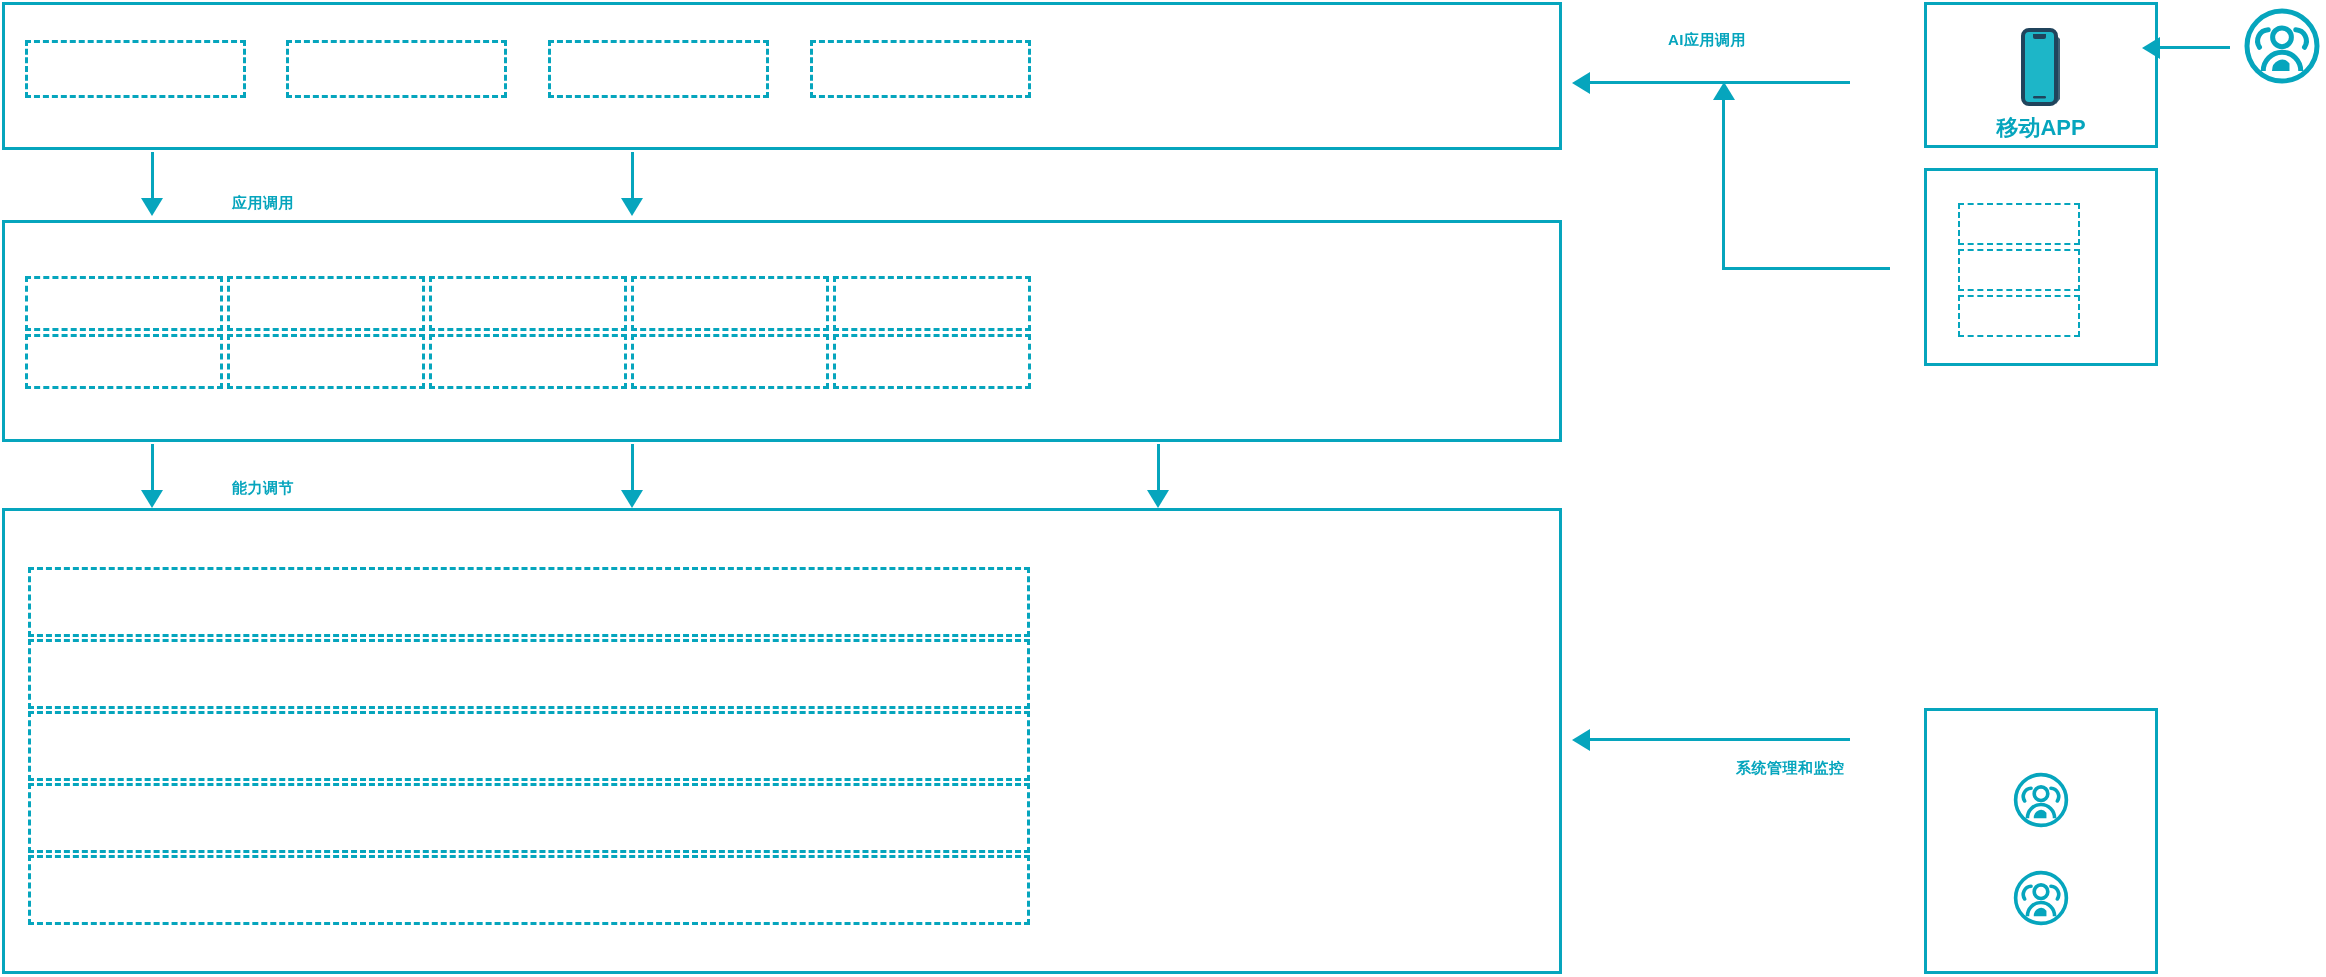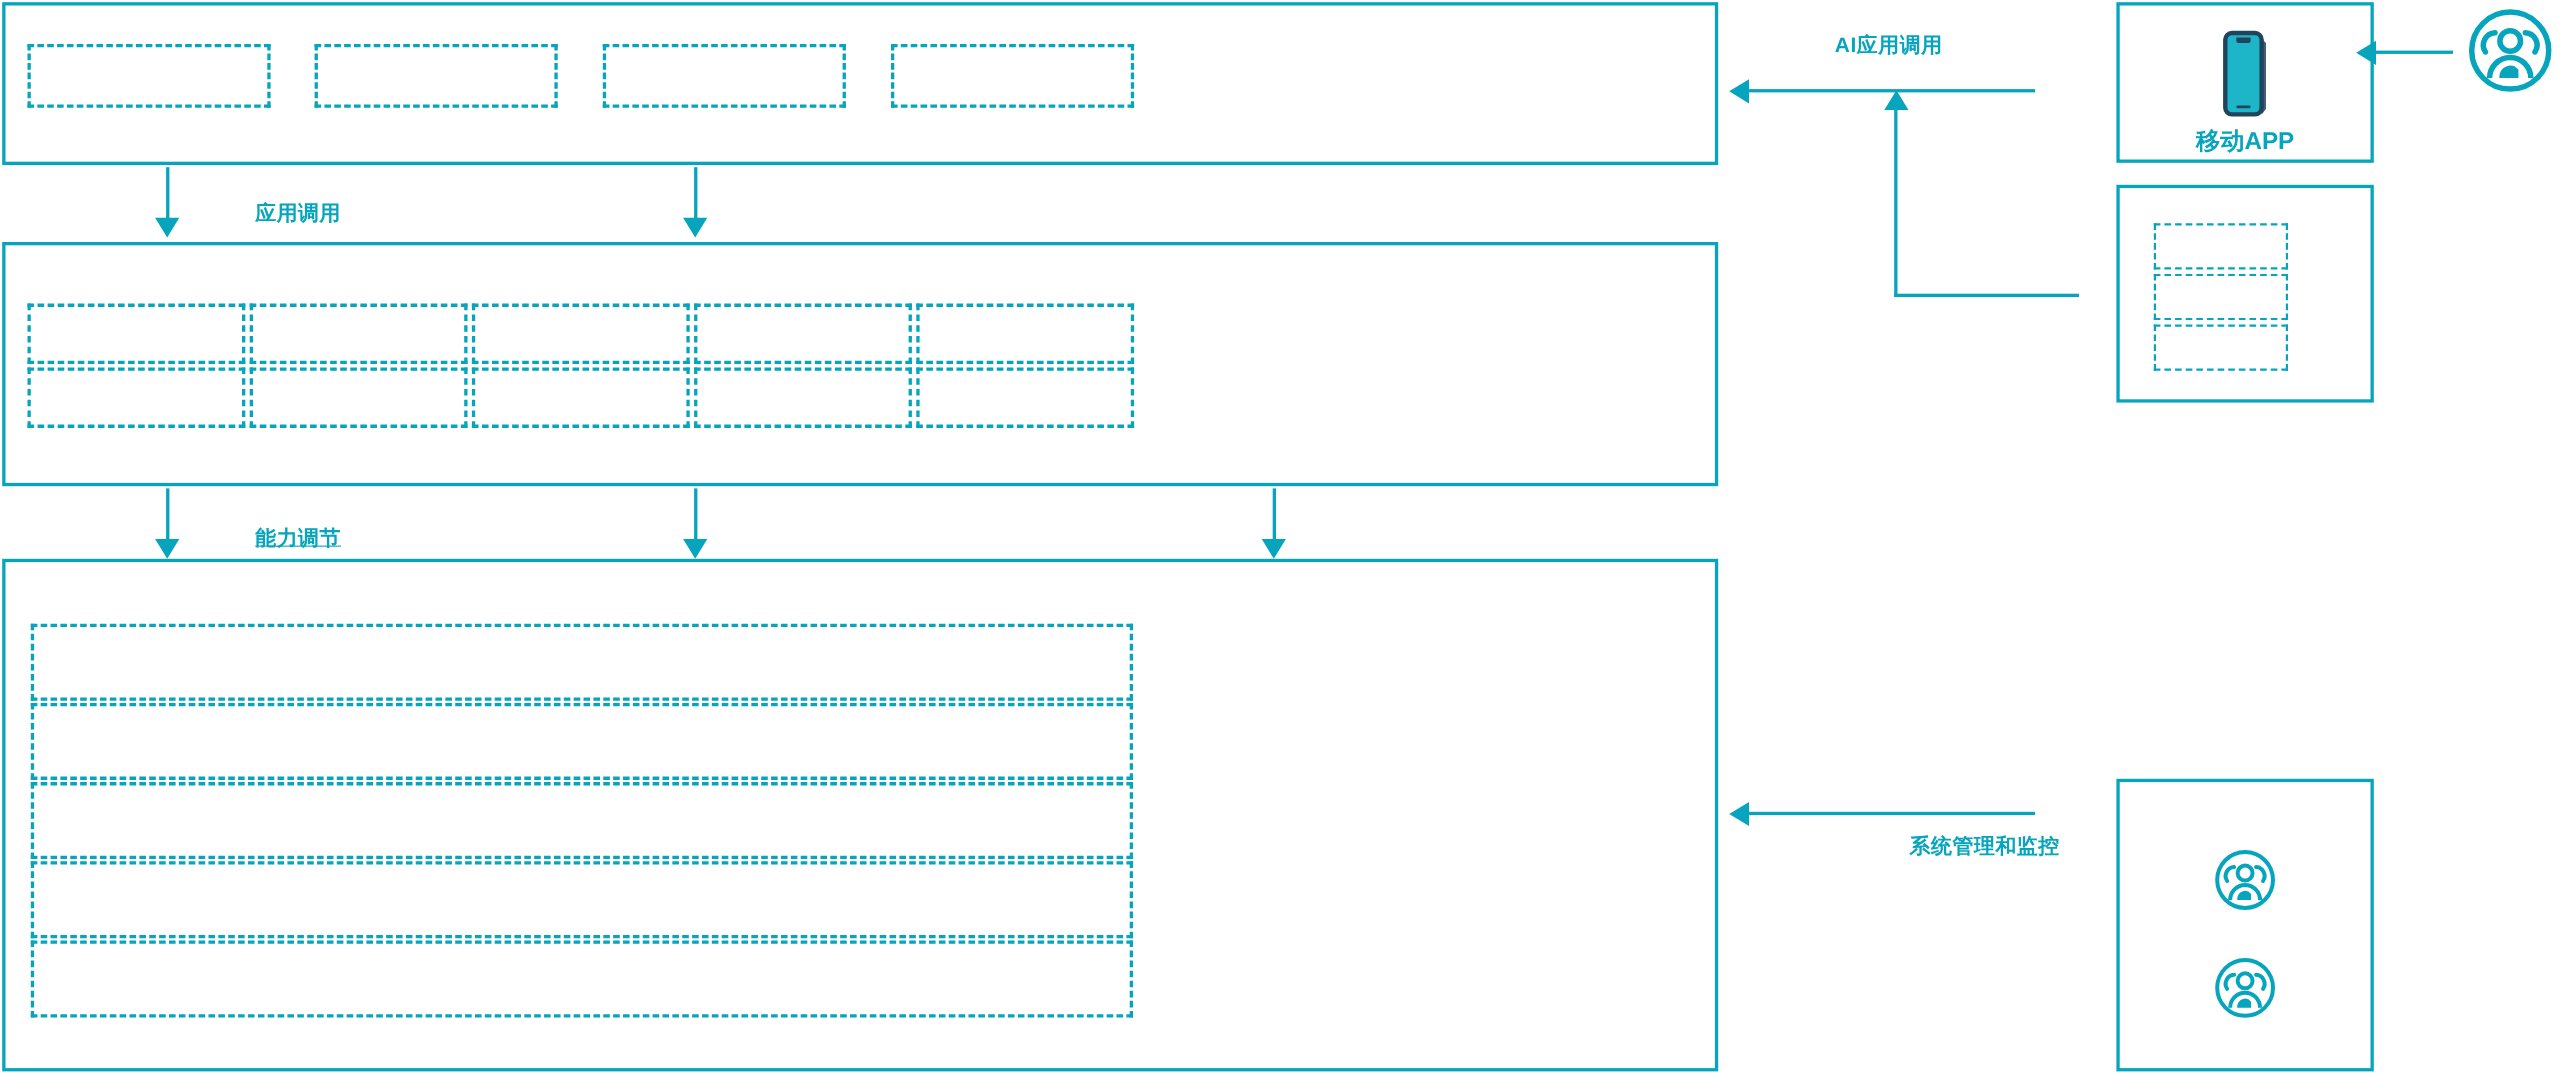--- a/index.html
+++ b/index.html
@@ -41,21 +41,21 @@
     background: transparent;
   }
   .slot-thin {
     border-width: 2px;
   }
 
   
   .flow-label {
     position: absolute;
     color: #06a5bd;
-    font-size: 19px;
+    font-size: 15px;
     font-weight: bold;
     letter-spacing: 0.5px;
     white-space: nowrap;
     line-height: 1;
   }
 
   
   .card-caption {
     position: absolute;
     left: 0;
@@ -124,21 +124,21 @@
   <div class="slot" style="left:286px; top:40px; width:221px; height:58px;"></div>
   <div class="slot" style="left:548px; top:40px; width:221px; height:58px;"></div>
   <div class="slot" style="left:810px; top:40px; width:221px; height:58px;"></div>
 
   <div class="arrow-v" style="left:151px; top:152px; height:48px;"></div>
   <div class="arrow-v-head-down" style="left:141px; top:198px;"></div>
 
   <div class="arrow-v" style="left:631px; top:152px; height:48px;"></div>
   <div class="arrow-v-head-down" style="left:621px; top:198px;"></div>
 
-  <div class="flow-label" style="left:232px; top:185px;">应用调用</div>
+  <div class="flow-label" style="left:232px; top:196px;font-family:Liberation Serif, serif;">应用调用</div>
 
   <div class="panel" style="left:2px; top:220px; width:1560px; height:222px;">
   </div>
 
   <div class="slot" style="left:25px; top:276px; width:198px; height:55px;"></div>
   <div class="slot" style="left:227px; top:276px; width:198px; height:55px;"></div>
   <div class="slot" style="left:429px; top:276px; width:198px; height:55px;"></div>
   <div class="slot" style="left:631px; top:276px; width:198px; height:55px;"></div>
   <div class="slot" style="left:833px; top:276px; width:198px; height:55px;"></div>
 
@@ -150,21 +150,21 @@
 
   <div class="arrow-v" style="left:151px; top:444px; height:48px;"></div>
   <div class="arrow-v-head-down" style="left:141px; top:490px;"></div>
 
   <div class="arrow-v" style="left:631px; top:444px; height:48px;"></div>
   <div class="arrow-v-head-down" style="left:621px; top:490px;"></div>
 
   <div class="arrow-v" style="left:1157px; top:444px; height:48px;"></div>
   <div class="arrow-v-head-down" style="left:1147px; top:490px;"></div>
 
-  <div class="flow-label" style="left:232px; top:480px;text-decoration:underline;">能力调节</div>
+  <div class="flow-label" style="left:232px; top:480px;">能力调节</div>
 
   <div class="panel" style="left:2px; top:508px; width:1560px; height:466px;">
   </div>
   <div class="slot" style="left:28px; top:567px; width:1002px; height:70px;"></div>
   <div class="slot" style="left:28px; top:639px; width:1002px; height:70px;"></div>
   <div class="slot" style="left:28px; top:711px; width:1002px; height:70px;"></div>
   <div class="slot" style="left:28px; top:783px; width:1002px; height:70px;"></div>
   <div class="slot" style="left:28px; top:855px; width:1002px; height:70px;"></div>
 
   <div class="arrow-h" style="left:1590px; top:81px; width:260px;"></div>

